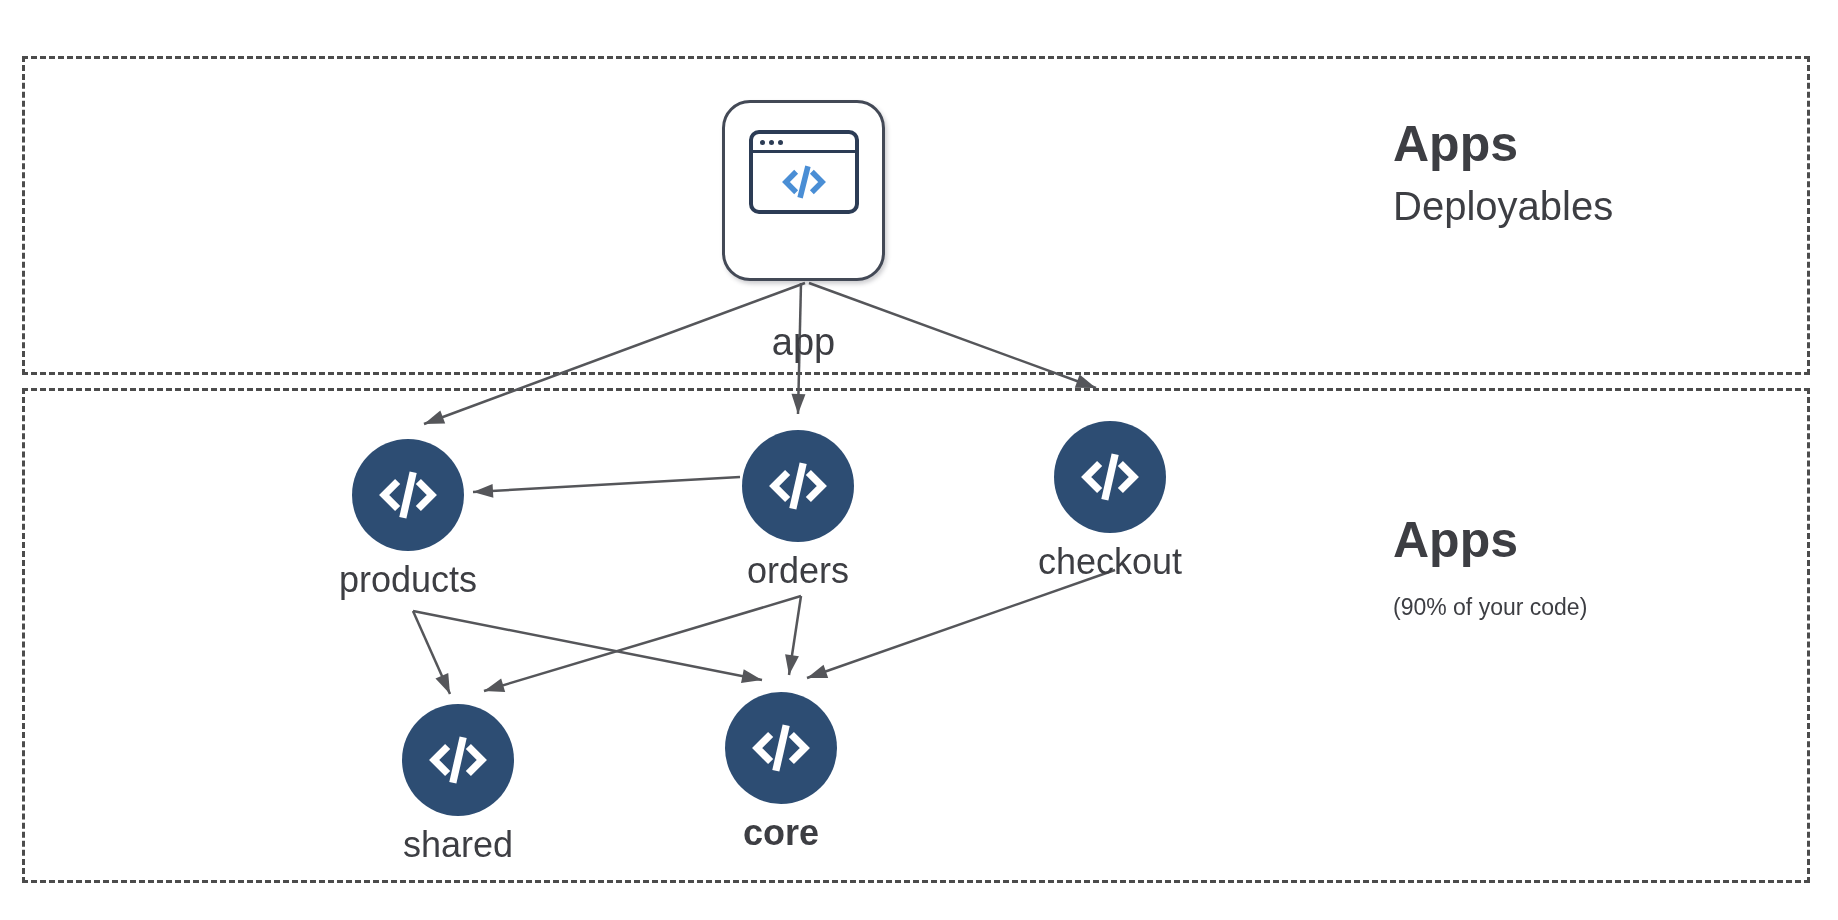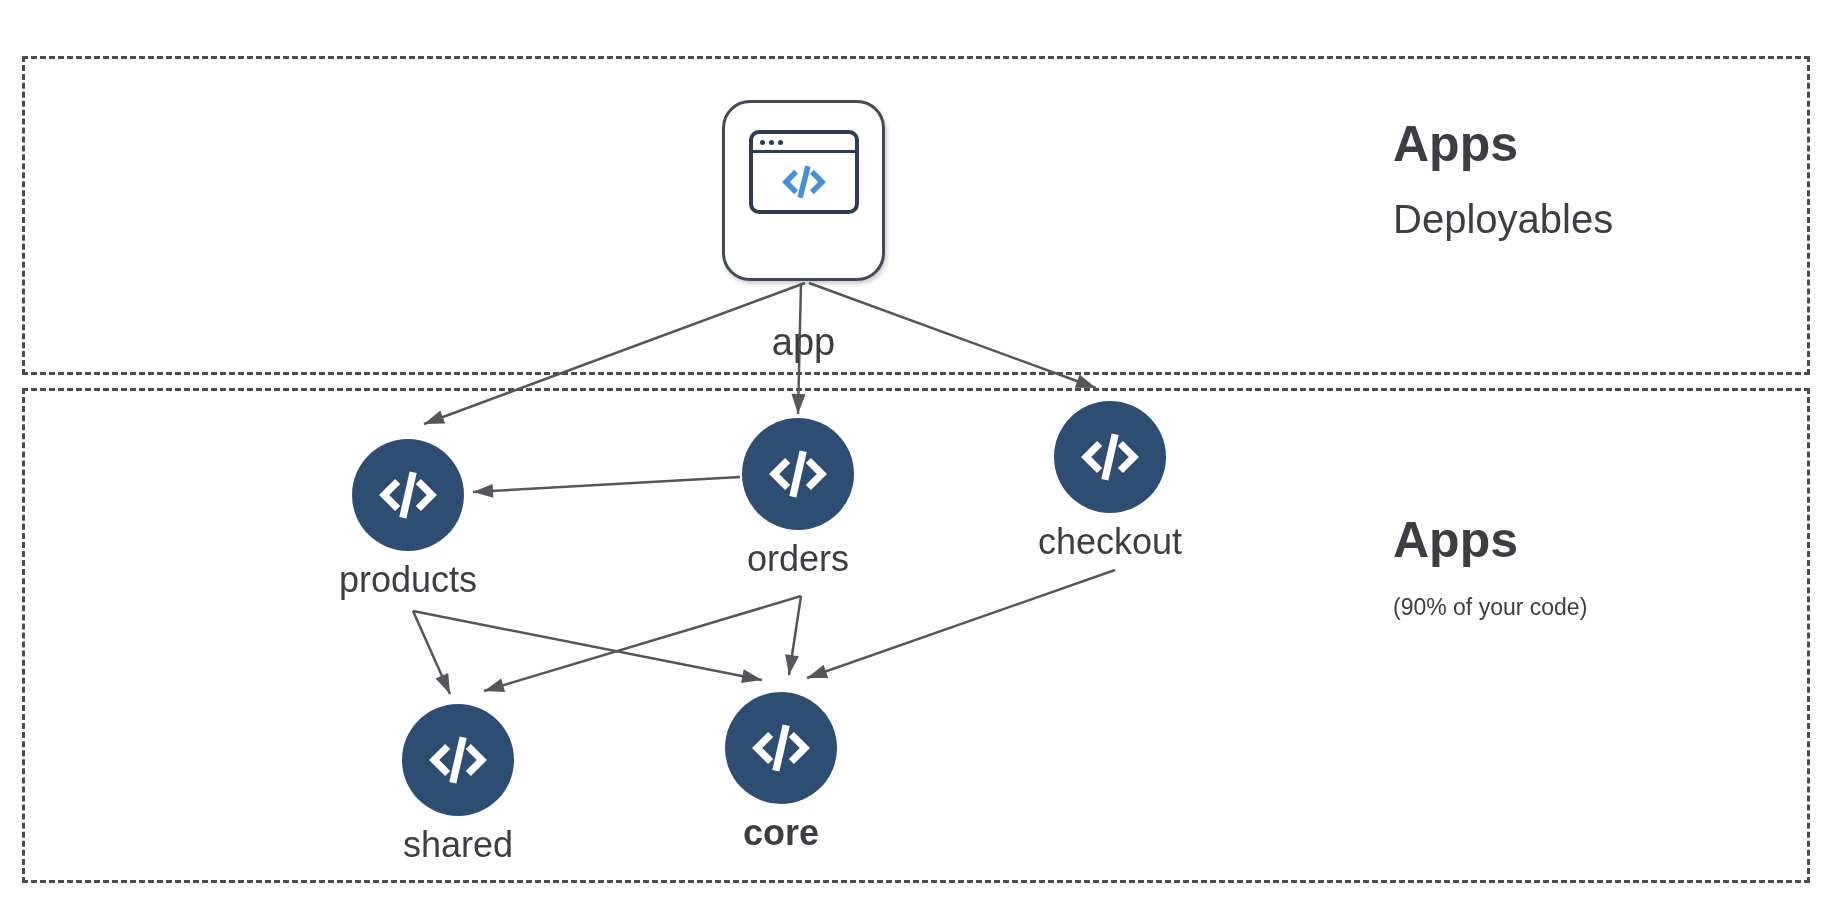--- a/index.html
+++ b/index.html
@@ -12,21 +12,21 @@
   .section-box{
     position:absolute;box-sizing:border-box;
     border:3px dashed var(--box-border,#4c4c4c);
   }
   #apps-box{left:22px;top:56px;width:1788px;height:319px;}
   #libs-box{left:22px;top:388px;width:1788px;height:495px;}
   .section-label{position:absolute;left:1393px;}
   #apps-label{top:116px;}
   #libs-label{top:512px;}
   .section-title{font-size:50px;font-weight:bold;line-height:1.15;}
-  .section-sub{font-size:40px;line-height:1.2;margin-top:21px;}
+  .section-sub{font-size:40px;line-height:1.2;margin-top:8px;}
   #libs-label .section-sub{font-size:23px;margin-top:24px;}
 
   #edge-layer{position:absolute;left:0;top:0;z-index:3;}
 
   .app-card{
     position:absolute;left:722px;top:100px;width:163px;height:181px;
     box-sizing:border-box;background:#ffffff;
     border:3px solid var(--card-border,#434956);border-radius:28px;
     box-shadow:2px 3px 4px rgba(60,60,70,.25);
     z-index:4;
@@ -124,33 +124,33 @@
           <svg width="68" height="58" viewBox="0 0 64 56">
             <g stroke="#ffffff" stroke-width="7" fill="none" stroke-linecap="butt" stroke-linejoin="miter">
               <polyline points="22,15 9,28 22,41"></polyline>
               <polyline points="42,15 55,28 42,41"></polyline>
               <line x1="37" y1="6" x2="27" y2="50"></line>
             </g>
           </svg>
         </div>
         <div class="lib-label">products</div>
       </div>
-      <div class="lib-node" style="left: 742px; top: 418px;">
+      <div class="lib-node" style="left: 742px; top: 430px;">
         <div class="lib-circle">
           <svg width="68" height="58" viewBox="0 0 64 56">
             <g stroke="#ffffff" stroke-width="7" fill="none" stroke-linecap="butt" stroke-linejoin="miter">
               <polyline points="22,15 9,28 22,41"></polyline>
               <polyline points="42,15 55,28 42,41"></polyline>
               <line x1="37" y1="6" x2="27" y2="50"></line>
             </g>
           </svg>
         </div>
         <div class="lib-label">orders</div>
       </div>
-      <div class="lib-node" style="left: 1054px; top: 401px;">
+      <div class="lib-node" style="left: 1054px; top: 421px;">
         <div class="lib-circle">
           <svg width="68" height="58" viewBox="0 0 64 56">
             <g stroke="#ffffff" stroke-width="7" fill="none" stroke-linecap="butt" stroke-linejoin="miter">
               <polyline points="22,15 9,28 22,41"></polyline>
               <polyline points="42,15 55,28 42,41"></polyline>
               <line x1="37" y1="6" x2="27" y2="50"></line>
             </g>
           </svg>
         </div>
         <div class="lib-label">checkout</div>

